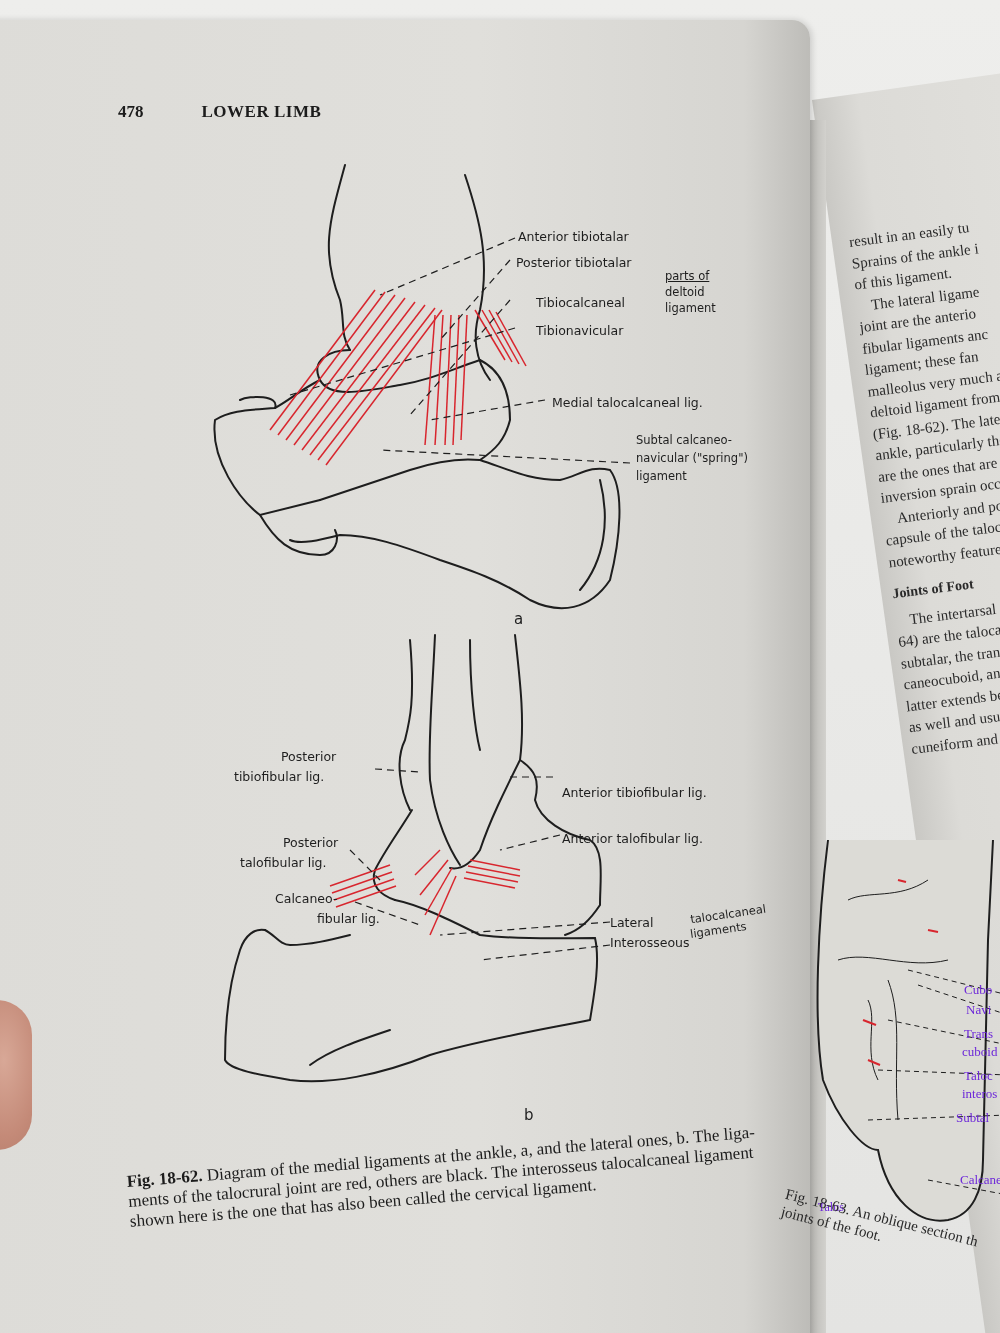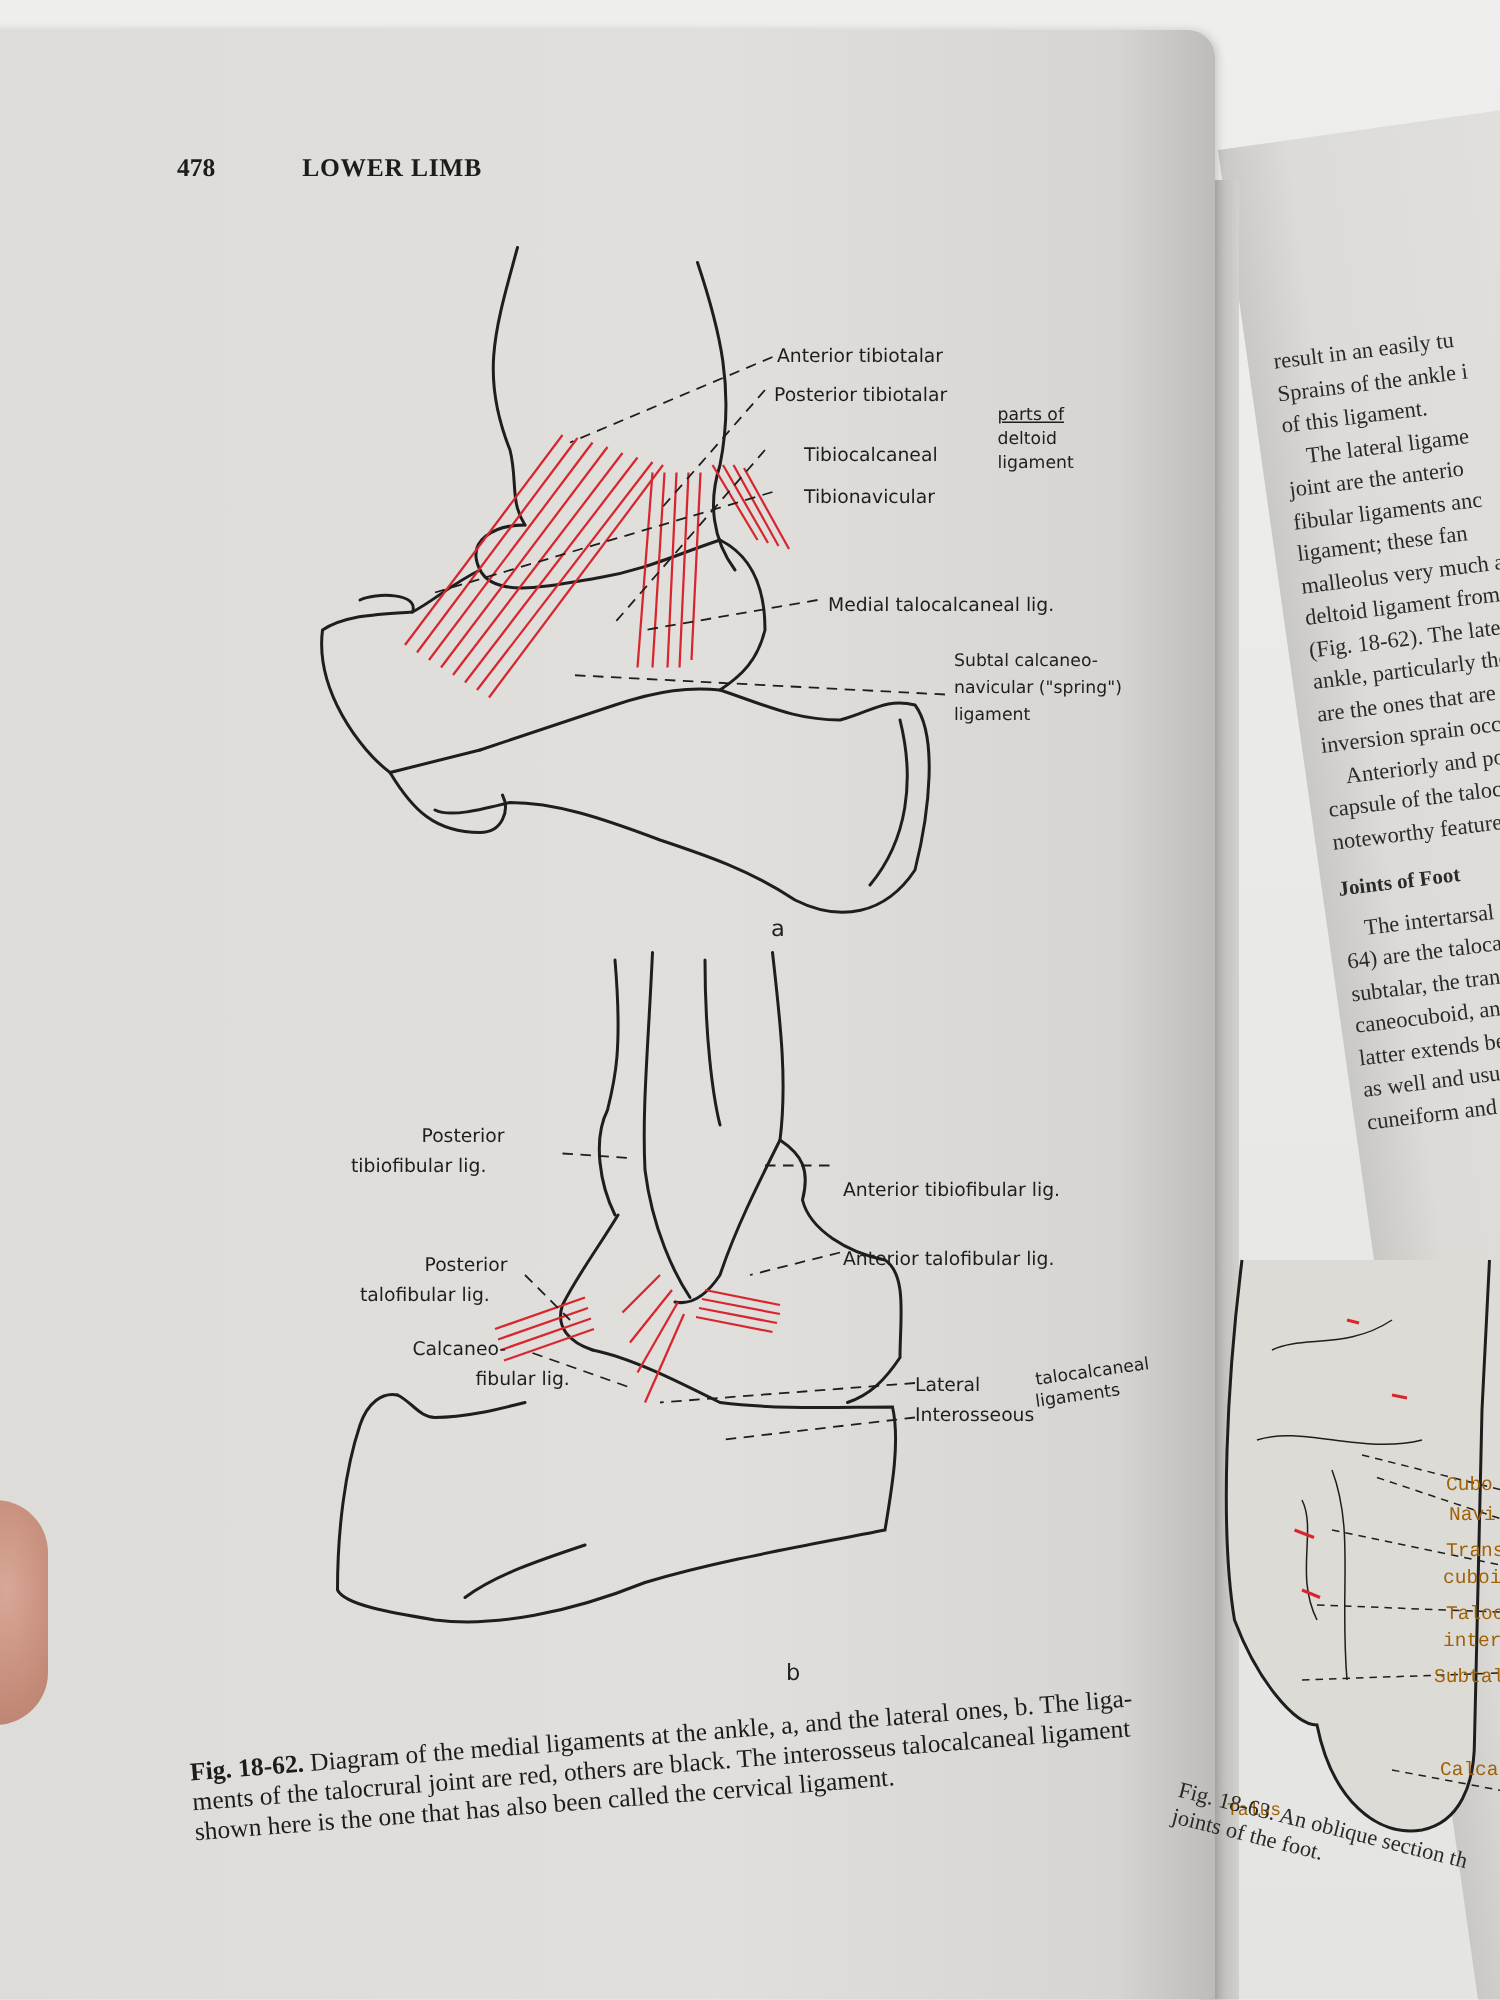--- a/index.html
+++ b/index.html
@@ -17,21 +17,21 @@
   .lbl{position:absolute;font-family:"DejaVu Sans",sans-serif;font-size:12.5px;color:#1e1e1e;white-space:nowrap;line-height:1.1;}
   .lbl.sm{font-size:11.5px;}
   .panel-letter{position:absolute;font-family:"DejaVu Sans",sans-serif;font-size:15px;color:#222;}
   .caption{position:absolute;left:126px;top:1172px;width:660px;font-size:17px;line-height:20px;color:#1c1c1c;transform:rotate(-4.5deg);transform-origin:0 0;}
   .caption b{font-weight:bold;}
   .rp-text{position:absolute;left:848px;top:232px;width:180px;font-size:15px;line-height:21.5px;color:#2a2a2a;transform:rotate(-7deg);transform-origin:0 0;}
   .rp-text p{margin:0;white-space:nowrap;}
   .rp-text .ind{padding-left:14px;}
   .rp-heading{font-weight:bold;font-size:14px;margin:10px 0 6px 0 !important;}
   .rp-fig{position:absolute;left:808px;top:820px;width:200px;height:410px;}
-  .rp-fig-lbl{position:absolute;font-family:Liberation Mono, monospace;font-size:13px;color:#a16207;white-space:nowrap;}
+  .rp-fig-lbl{position:absolute;font-family:Liberation Serif, serif;font-size:13px;color:#6d28d9;white-space:nowrap;}
   .rp-caption{position:absolute;left:788px;top:1185px;font-size:15px;line-height:18px;color:#2a2a2a;transform:rotate(14deg);transform-origin:0 0;white-space:nowrap;}
   .thumb{position:absolute;left:-38px;top:1000px;width:70px;height:150px;border-radius:40px;background:radial-gradient(ellipse at 60% 40%,#d8a897 0%,#c48a78 60%,#b07a69 100%);}
 </style>
 </head>
 <body>
 
 <div class="backdrop"></div>
 <div class="right-page"></div>
 <div class="gutter"></div>
 <div class="left-page"></div>

